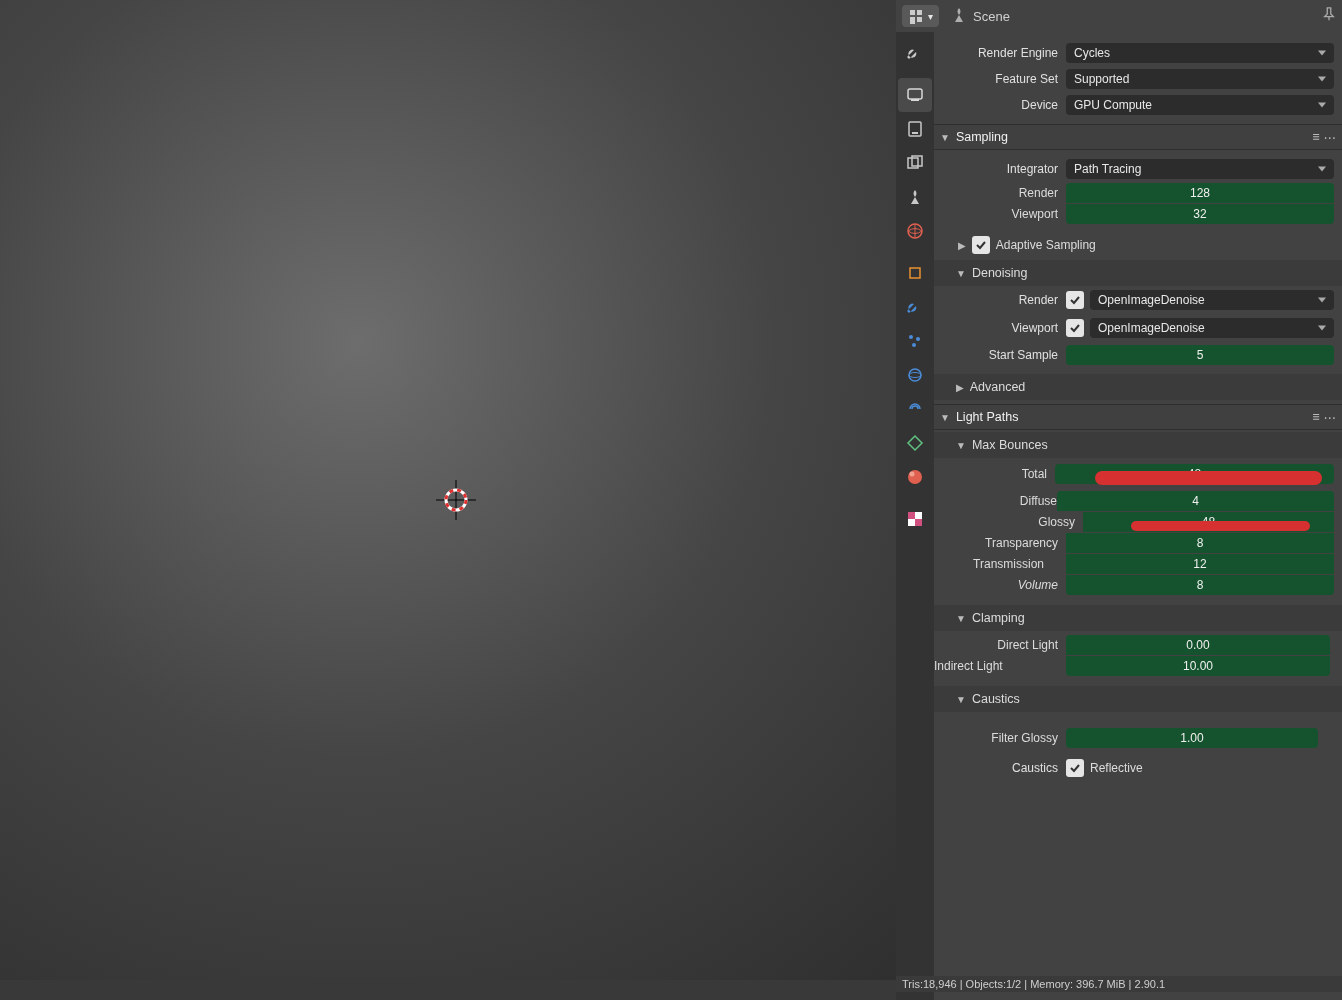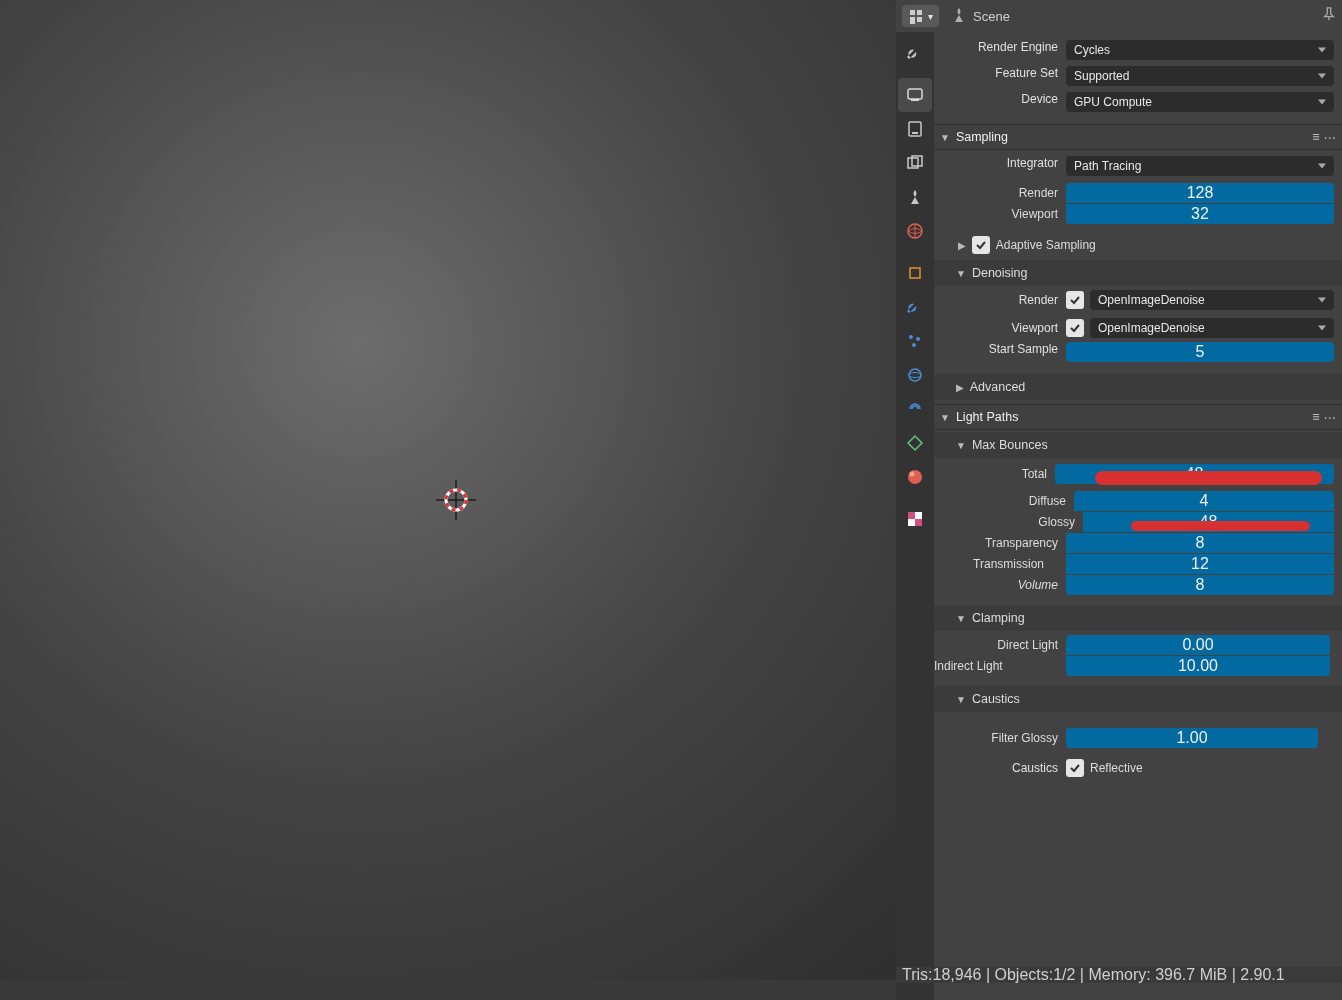--- a/index.html
+++ b/index.html
@@ -15,42 +15,42 @@
   .header-bar { position:absolute; left:896px; top:0; width:446px; height:32px; background:#424242; display:flex; align-items:center; padding:0 6px; z-index:5;}
   .hdr-btn { height:22px; background:#595959; border-radius:4px; padding:0 6px; display:flex; align-items:center; margin-right:6px; font-size:14px; color:#e5e5e5;}
   .hdr-btn svg { display:block; }
   .pin { margin-left:auto; color:#b0b0b0; }
   .tabcol { width:38px; background:#333333; padding-top:36px; display:flex; flex-direction:column; align-items:center; gap:0; }
   .tabsep { height:8px; }
   .tab { width:34px; height:34px; display:flex; align-items:center; justify-content:center; border-radius:4px; color:#c8c8c8; }
   .tab.active { background:#4a4a4a; }
   .tab svg { display:block; }
   .props { flex:1 1 auto; padding-top:36px; font-size:12px; color:#dcdcdc; overflow:hidden; }
-  .row { display:flex; height:26px; padding:0 8px 0 0; }
+  .row { display:flex; align-items:center; height:26px; padding:0 8px 0 0; }
   .row .lbl { width:132px; text-align:right; padding-right:8px; color:#e0e0e0; font-size:12px; }
   .dd { flex:1; height:20px; background:#2c2c2c; border-radius:4px; display:flex; align-items:center; padding:0 8px; position:relative; font-size:12px; color:#e8e8e8; }
   .dd:after { content:""; position:absolute; right:8px; top:50%; width:0;height:0; border-left:4px solid transparent; border-right:4px solid transparent; border-top:5px solid #aaa; transform:translateY(-50%);}
-  .num { flex:1; height:20px; background:#0369a1; border-radius:4px; display:flex; align-items:center; justify-content:center; font-size:16px; color:#f0f0f0; position:relative;}
+  .num { flex:1; height:20px; background:#14532d; border-radius:4px; display:flex; align-items:center; justify-content:center; font-size:12px; color:#f0f0f0; position:relative;}
   .num.first { border-radius:4px 4px 0 0; }
   .num.mid { border-radius:0; }
   .num.last { border-radius:0 0 4px 4px; }
   .numwrap { display:flex; margin-top:1px; }
   .section-hdr { height:26px; background:#3b3b3b; display:flex; align-items:center; padding:0 6px; font-size:12.5px; color:#f0f0f0; }
   .section-hdr.major { background:#404040; border-top:1px solid #2e2e2e; border-bottom:1px solid #2e2e2e; }
   .section-hdr .tri { margin-right:6px; font-size:10px; color:#bbb; }
   .section-hdr .opts { margin-left:auto; display:flex; gap:4px; color:#bbb; }
   .sub-hdr { height:26px; background:#3b3b3b; display:flex; align-items:center; padding:0 6px 0 22px; font-size:12.5px; margin-top:2px;}
   .sub-hdr .tri { margin-right:6px; font-size:10px; color:#bbb; }
   .chk { width:18px; height:18px; background:#e6e6e6; border-radius:3px; display:inline-flex; align-items:center; justify-content:center; margin-right:6px; flex:0 0 18px;}
   .chk svg { display:block; }
   .inline-chk-row { display:flex; align-items:center; padding:4px 0 4px 24px; }
   .row2 { display:flex; align-items:center; height:28px; padding-right:8px;}
   .row2 .lbl2 { width:132px; text-align:right; padding-right:8px; font-size:12px; color:#e0e0e0;}
   .mark { position:absolute; height:14px; border-radius:7px; background:#d63030; pointer-events:none;}
-  .statusbar { position:absolute; left:896px; bottom:17px; height:16px; width:446px; font-size:16px; color:#cfcfcf; padding:0 6px; display:flex; align-items:center; background:#3a3a3a;}
+  .statusbar { position:absolute; left:896px; bottom:8px; height:16px; width:446px; font-size:11px; color:#cfcfcf; padding:0 6px; display:flex; align-items:center; background:#3a3a3a;}
 </style>
 </head>
 <body>
 
 <div class="viewport">
   <div class="cursor3d">
     <svg width="40" height="40" viewBox="0 0 40 40">
       <line x1="20" y1="0" x2="20" y2="40" stroke="#000" stroke-width="1"></line>
       <line x1="0" y1="20" x2="40" y2="20" stroke="#000" stroke-width="1"></line>
       <circle cx="20" cy="20" r="10" fill="none" stroke="#fff" stroke-width="3"></circle>
@@ -287,21 +287,21 @@
     <div style="padding-right:8px; margin-top:6px;">
       <div class="numwrap">
         <div class="lbl" style="width:121px;text-align:right;padding-right:8px;line-height:20px;">Total</div>
         <div class="num" style="border-radius:4px;">
           <span>48</span>
           <span class="mark" style="left:40px;right:12px;top:7px;"></span>
         </div>
       </div>
       <div style="height:6px;"></div>
       <div class="numwrap">
-        <div class="lbl" style="width:140px;text-align:right;padding-right:8px;line-height:20px;">Diffuse</div>
+        <div class="lbl" style="width:123px;text-align:right;padding-right:0;line-height:20px;">Diffuse</div>
         <div class="num first">
             <span>4</span>
           </div>
       </div>
       <div class="numwrap">
         <div class="lbl" style="width:149px;text-align:right;padding-right:8px;line-height:20px;">Glossy</div>
         <div class="num mid">
           <span>48</span>
           <span class="mark" style="left:48px;right:24px;top:9px;height:10px;"></span>
         </div>

